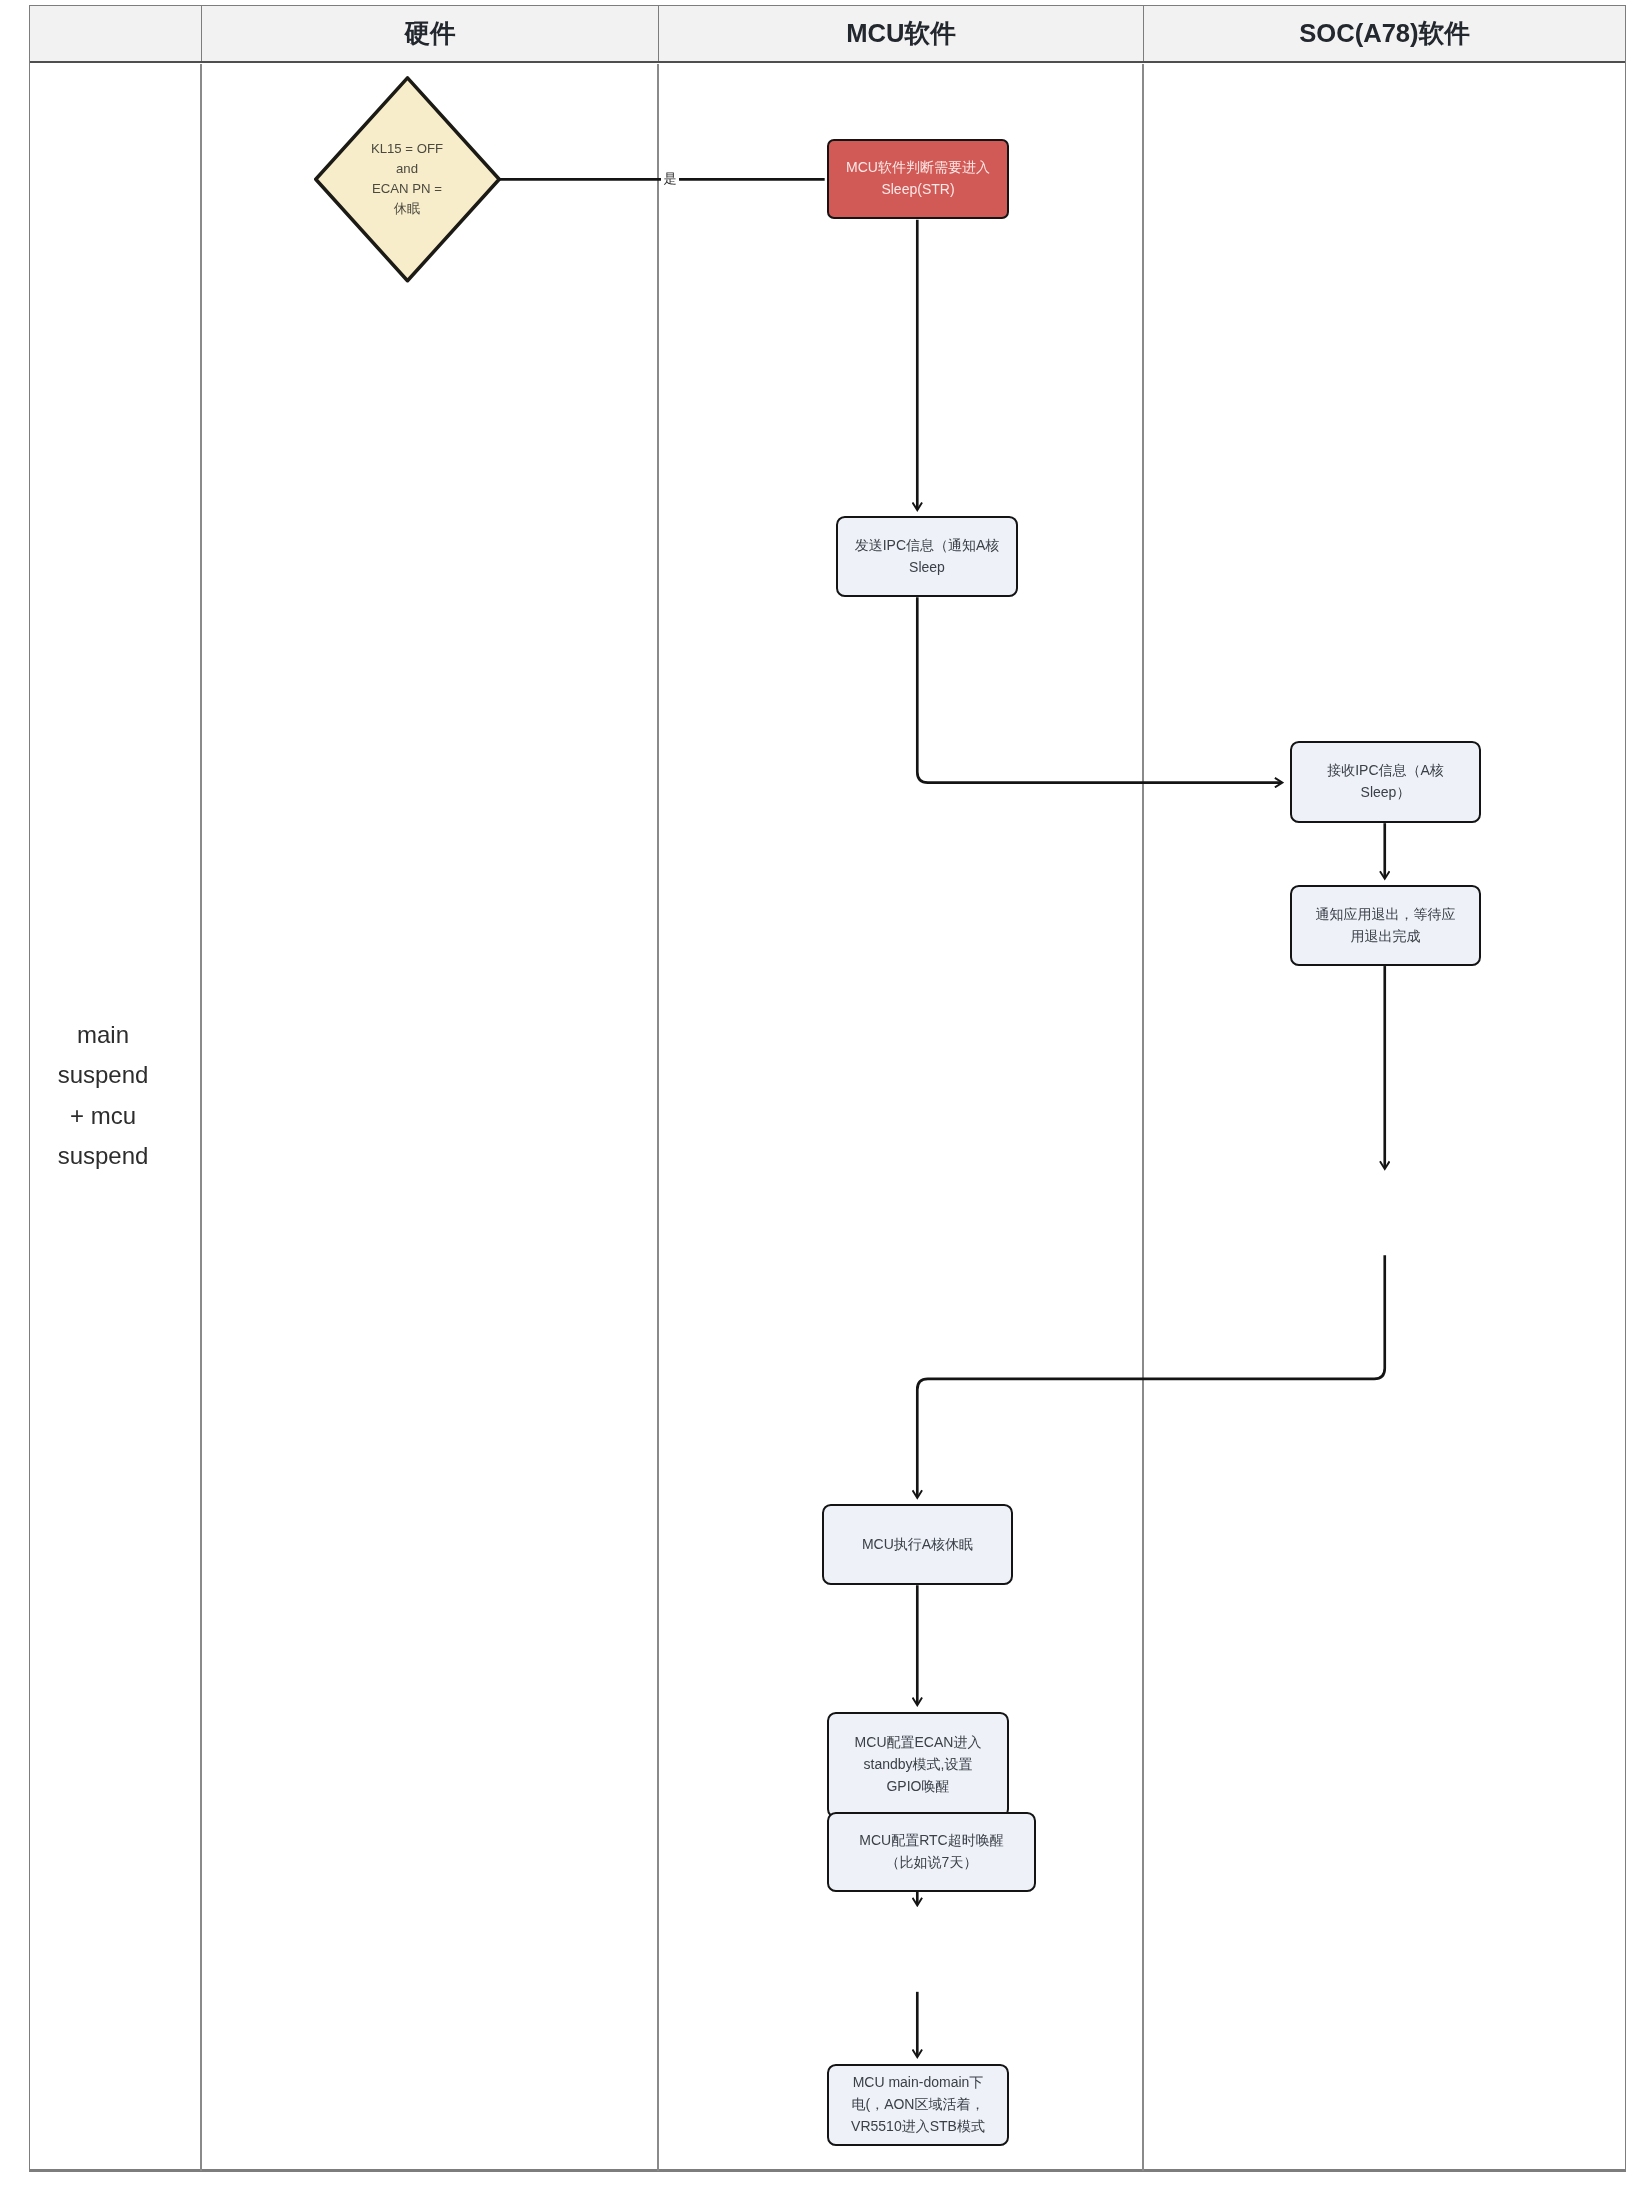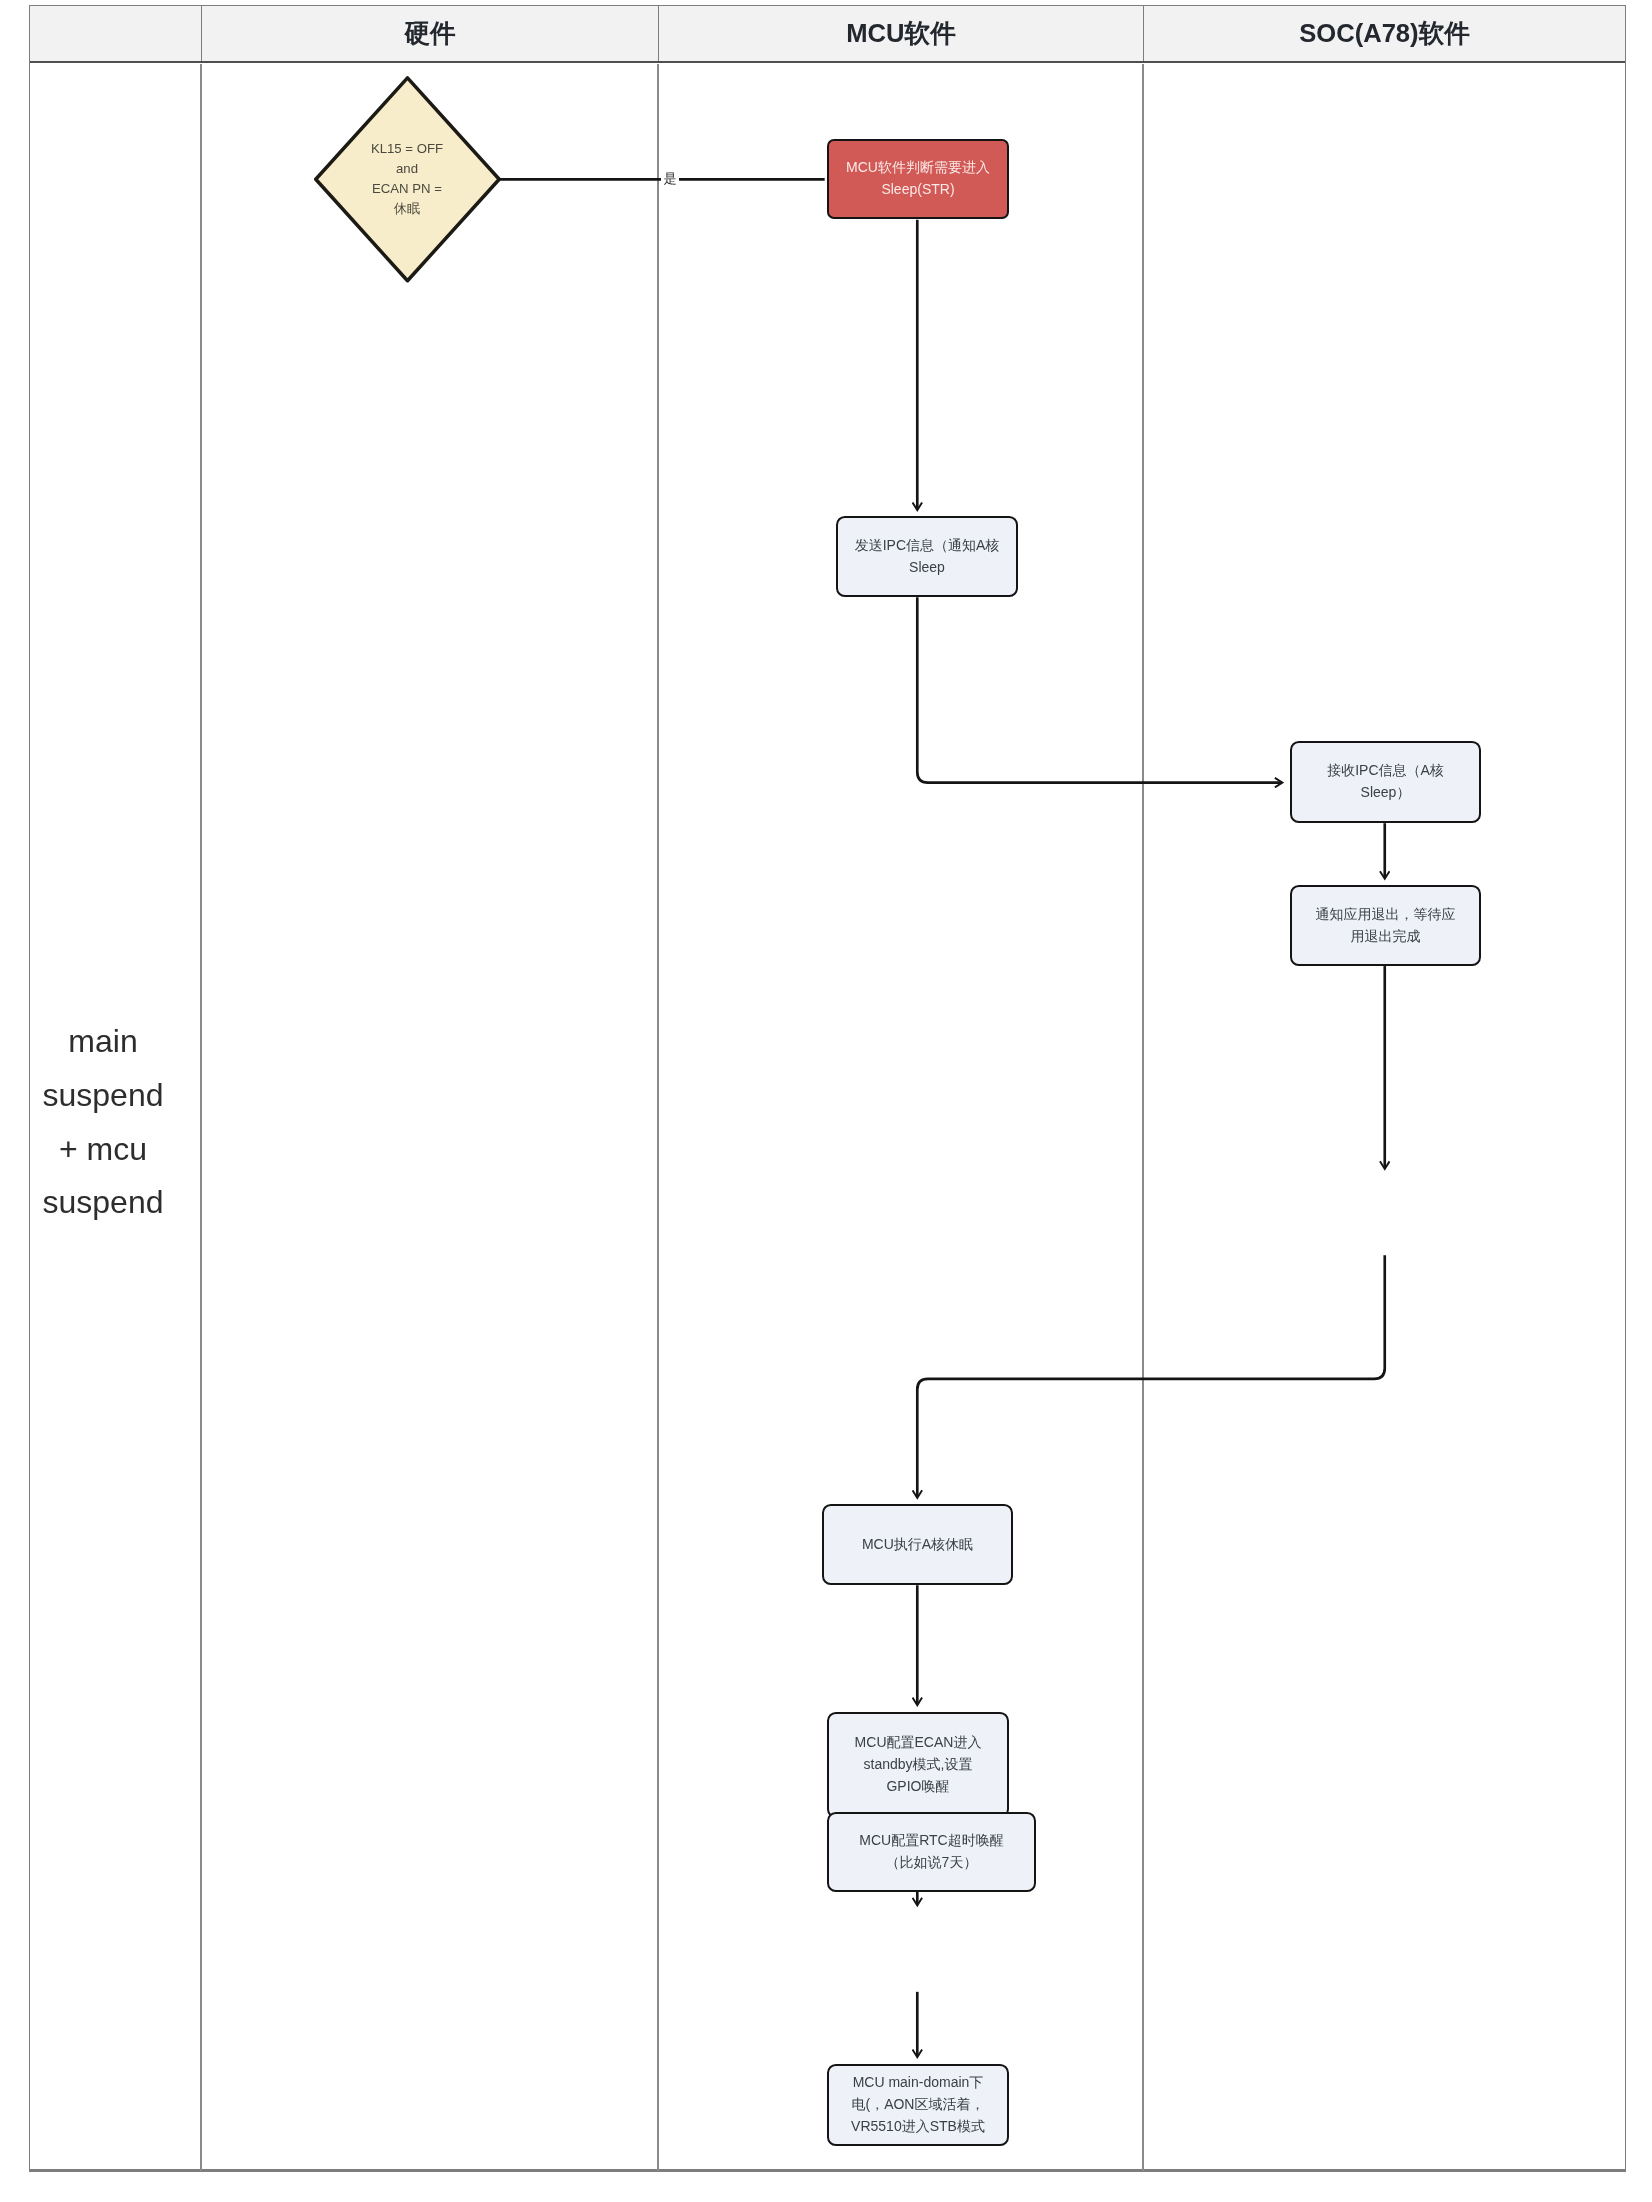--- a/index.html
+++ b/index.html
@@ -33,21 +33,21 @@
   .node.alert{background:#d15956;color:#fbe9e7;border-radius:7px;}
   .diamond-text{
     position:absolute;display:flex;align-items:center;justify-content:center;text-align:center;
     font-size:13.2px;line-height:1.5;color:#4c4a40;white-space:pre-line;
   }
   .edge-label{
     position:absolute;font-size:13.2px;color:#2b2b2b;background:#ffffff;padding:0 2.6px;line-height:1.2;
   }
   .row-label{
     position:absolute;left:29px;top:1015px;width:148px;text-align:center;
-    font-size:32px;line-height:1.68;color:#2d2d2d;white-space:pre-line;
+    font-size:24px;line-height:1.68;color:#2d2d2d;white-space:pre-line;
   }
   svg.flow{position:absolute;left:0;top:0;pointer-events:none;}
 </style>
 </head>
 <body>
 
 <div id="canvas">
 
   <div class="header-row">
     <div class="header-cell hc-0"></div>

